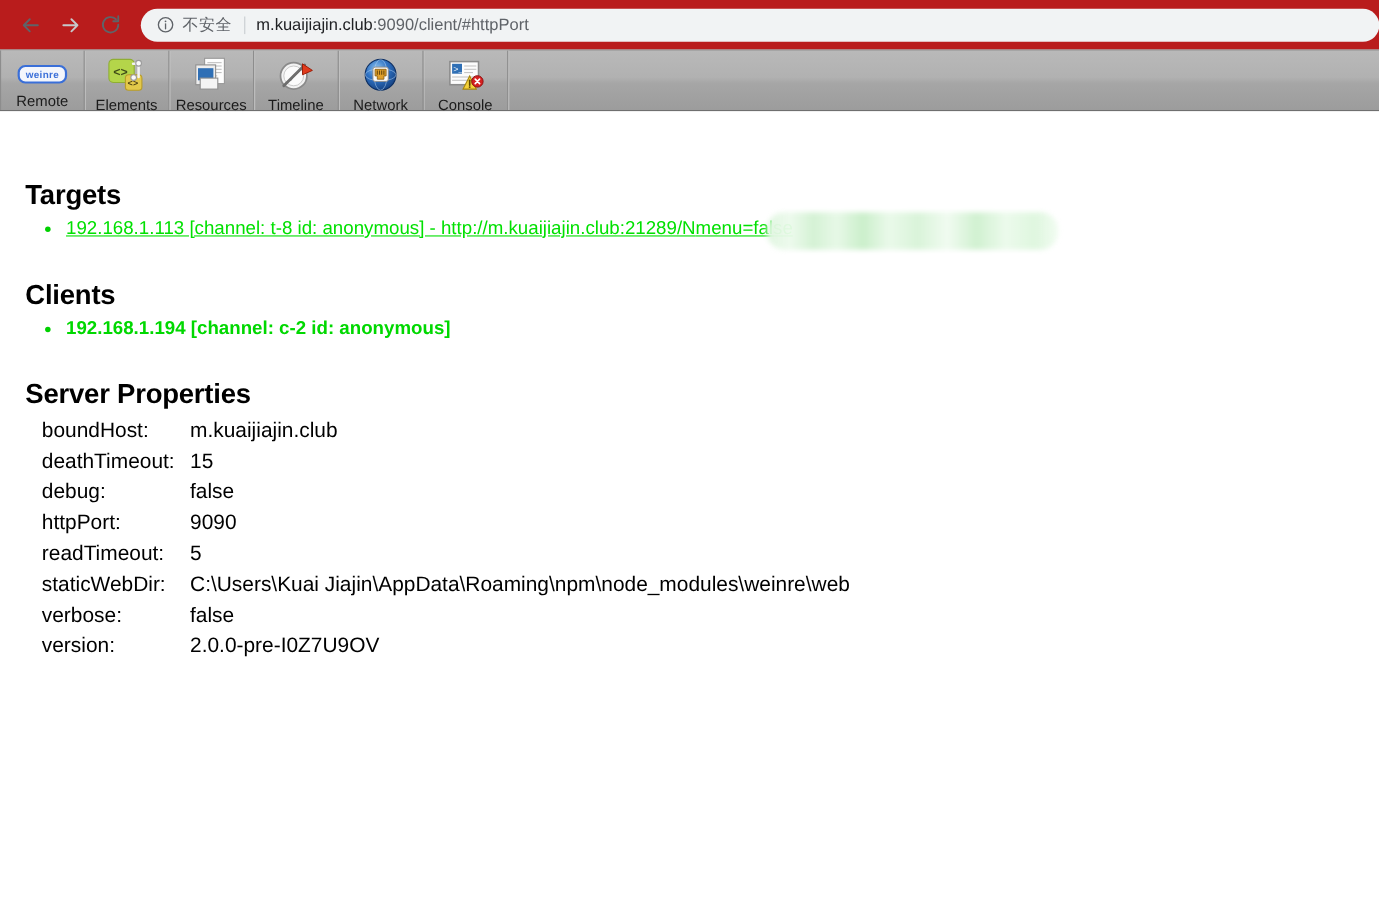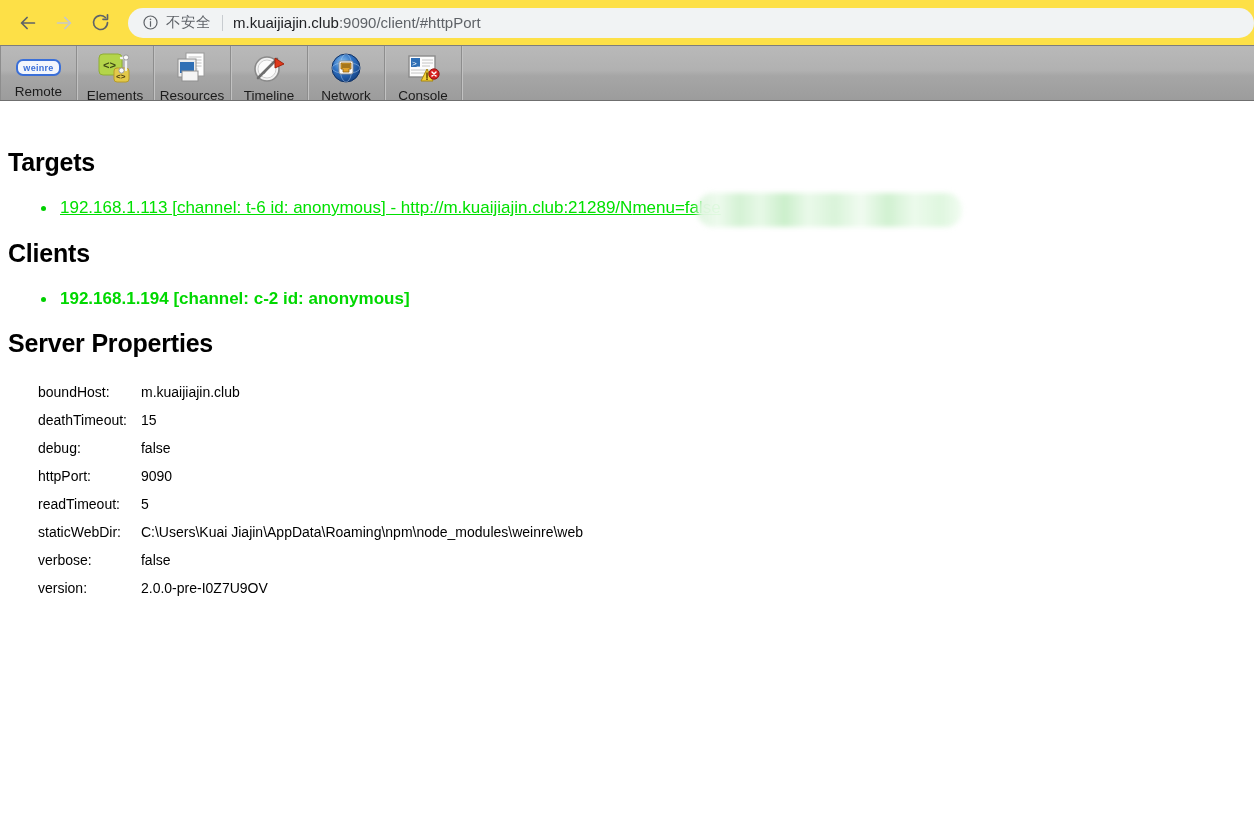--- a/index.html
+++ b/index.html
@@ -11,21 +11,21 @@
     width: 1254px;
     height: 825px;
     font-family: "Liberation Sans", sans-serif;
     overflow: hidden;
     position: relative;
   }
 
   
   #browser-chrome {
     height: 45px;
-    background: #fde047;
+    background: #b91c1c;
     display: flex;
     align-items: center;
     padding: 0 0 0 10px;
     box-sizing: border-box;
   }
   .nav-btn {
     width: 36px;
     height: 36px;
     display: flex;
     align-items: center;
@@ -128,21 +128,21 @@
   
   #page-content {
     padding: 0;
     background: #fff;
   }
   h2.section-heading {
     font-family: "Liberation Sans", sans-serif;
     font-size: 25px;
     font-weight: bold;
     color: #000;
-    margin: 0;
+    margin: 15px;
     padding: 0;
     letter-spacing: -0.2px;
   }
   #targets-heading { position: absolute; left: 8px; top: 148px; }
   #clients-heading { position: absolute; left: 8px; top: 239px; }
   #props-heading   { position: absolute; left: 8px; top: 329px; }
 
   ul.entity-list {
     list-style: none;
     margin: 0;
@@ -208,21 +208,21 @@
     filter: blur(2.5px);
     pointer-events: none;
   }
 
   
   #props-table {
     position: absolute;
     left: 38px;
     top: 380px;
     border-collapse: collapse;
-    font-size: 14px;
+    font-size: 19px;
     color: #000;
   }
   #props-table td {
     padding: 0 0 4px 0;
     vertical-align: top;
     line-height: 24px;
     font-family: "Liberation Sans", sans-serif;
     white-space: nowrap;
   }
   #props-table td.prop-key { padding-right: 14px; }
@@ -365,21 +365,21 @@
     </div>
     <div class="panel-label">Console</div>
   </div>
 </div>
 
 <div id="page-content">
 
   <h2 class="section-heading" id="targets-heading">Targets</h2>
 
   <ul class="entity-list" id="targets-list">
-    <li><a class="target-link" href="#"><span>192.168.1.113 [channel: t-6 id: anonymous] - http://m.kuaijiajin.club:21289/N</span><span>menu=false</span></a></li>
+    <li><a class="target-link" href="#"><span>192.168.1.113 [channel: t-8 id: anonymous] - http://m.kuaijiajin.club:21289/N</span><span>menu=false</span></a></li>
   </ul>
 
   <div id="redaction-smudge"></div>
 
   <h2 class="section-heading" id="clients-heading">Clients</h2>
 
   <ul class="entity-list" id="clients-list">
     <li><span class="client-entry">192.168.1.194 [channel: c-2 id: anonymous]</span></li>
   </ul>
 

